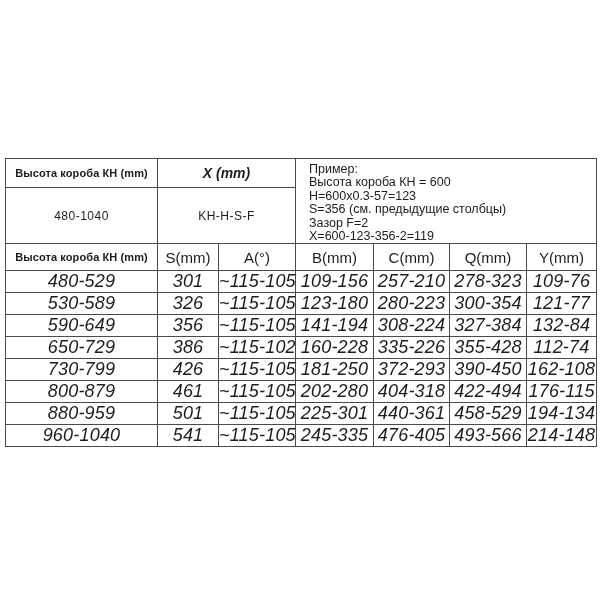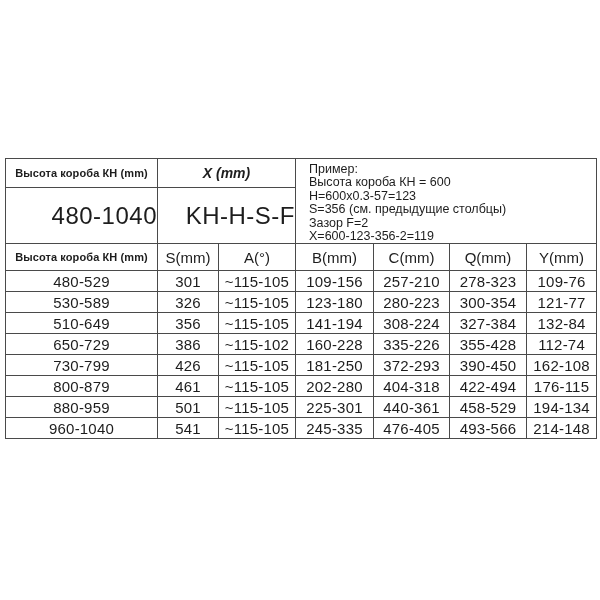--- a/index.html
+++ b/index.html
@@ -17,23 +17,23 @@
     border:1px solid #4a4a4a;
     text-align:center;vertical-align:middle;
     padding:0;color:#1d1d1d;overflow:hidden;white-space:nowrap;
   }
   tr.r-top-h{height:27px;}
   tr.r-top-v{height:53px;}
   tr.r-main-h{height:27px;}
   tr.r-data{height:21px;}
   .hdr-small{font-size:11px;font-weight:bold;letter-spacing:0.1px;}
   .hdr-x{font-size:14px;font-weight:bold;font-style:italic;}
-  .val-big{font-size:24px;letter-spacing:0.5px;text-align:right;}
+  .val-big{font-size:12px;letter-spacing:0.5px;}
   .hdr-col{font-size:15px;margin-left:32px;}
-  .cell{font-size:15px;letter-spacing:0.2px;}
+  .cell{font-size:18px;letter-spacing:0.2px;font-style:italic;}
   td.example-cell{
     text-align:left;vertical-align:top;
     padding:4px 2px 0 13px;
     font-size:12.5px;line-height:13.4px;font-weight:normal;
     white-space:normal;
   }
   .example-cell div{white-space:nowrap;}
 </style>
 </head>
 <body>
@@ -87,21 +87,21 @@
       <tr class="r-data">
         <td class="cell">530-589</td>
         <td class="cell">326</td>
         <td class="cell">~115-105</td>
         <td class="cell">123-180</td>
         <td class="cell">280-223</td>
         <td class="cell">300-354</td>
         <td class="cell">121-77</td>
       </tr>
       <tr class="r-data">
-        <td class="cell">510-649</td>
+        <td class="cell">590-649</td>
         <td class="cell">356</td>
         <td class="cell">~115-105</td>
         <td class="cell">141-194</td>
         <td class="cell">308-224</td>
         <td class="cell">327-384</td>
         <td class="cell">132-84</td>
       </tr>
       <tr class="r-data">
         <td class="cell">650-729</td>
         <td class="cell">386</td>

